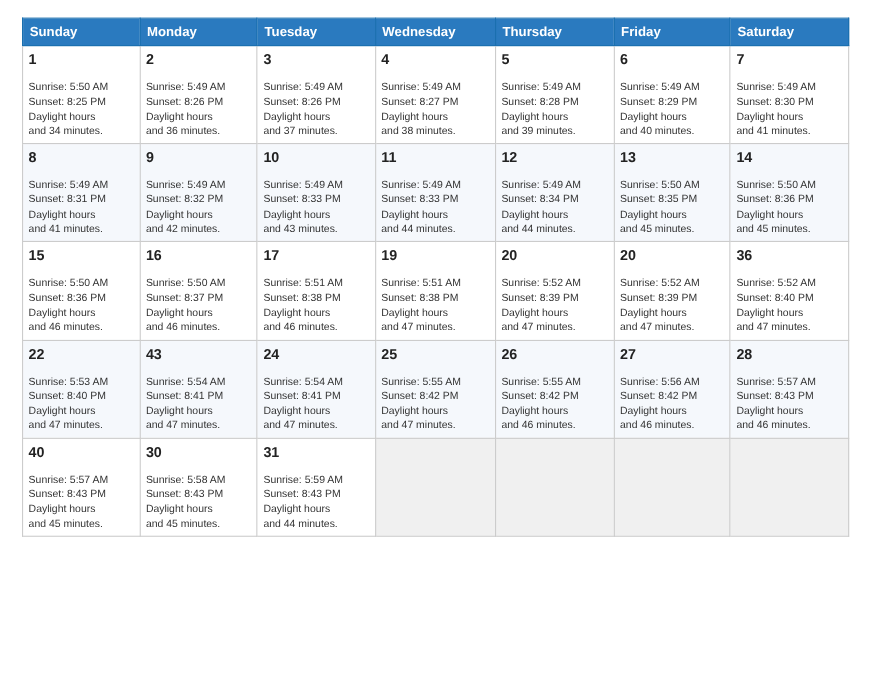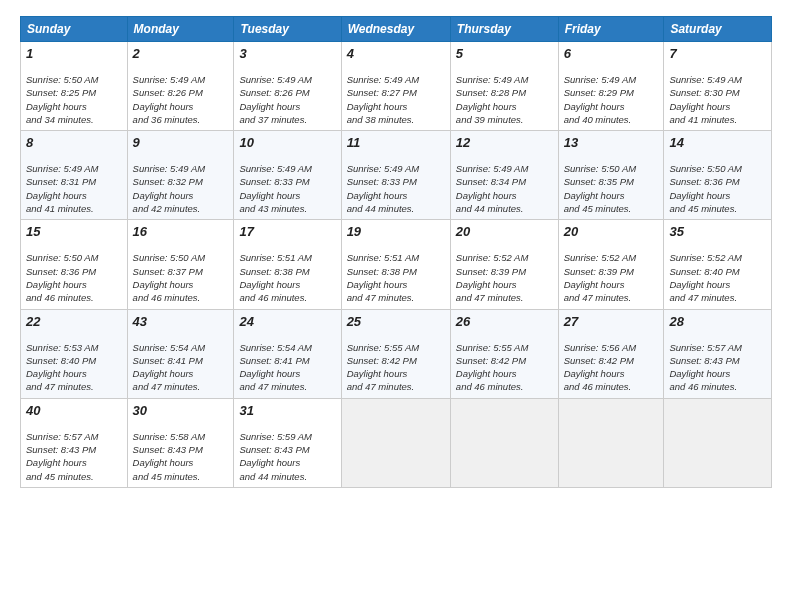--- a/index.html
+++ b/index.html
@@ -52,21 +52,20 @@
     }
     .subtitle {
       font-size: 14px;
       color: #555;
       margin-top: 2px;
     }
     .calendar {
       width: 100%;
       border-collapse: collapse;
       font-size: 10.5px;
-      font-style: italic;
     }
     .calendar th {
       background-color: #2a7abf;
       color: #fff;
       text-align: left;
       padding: 5px 6px;
       font-size: 12px;
       font-weight: bold;
       border: 1px solid #1a6faf;
     }
@@ -295,21 +294,21 @@
           <td>
           <span class="day-number">20</span>
           <div class="day-info">
             Sunrise: 5:52 AM<br>
             Sunset: 8:39 PM<br>
             Daylight hours<br>
             and 47 minutes.
           </div>
         </td>
           <td>
-          <span class="day-number">35</span>
+          <span class="day-number">36</span>
           <div class="day-info">
             Sunrise: 5:52 AM<br>
             Sunset: 8:40 PM<br>
             Daylight hours<br>
             and 47 minutes.
           </div>
         </td>
         </tr>
         <tr>
           <td>

